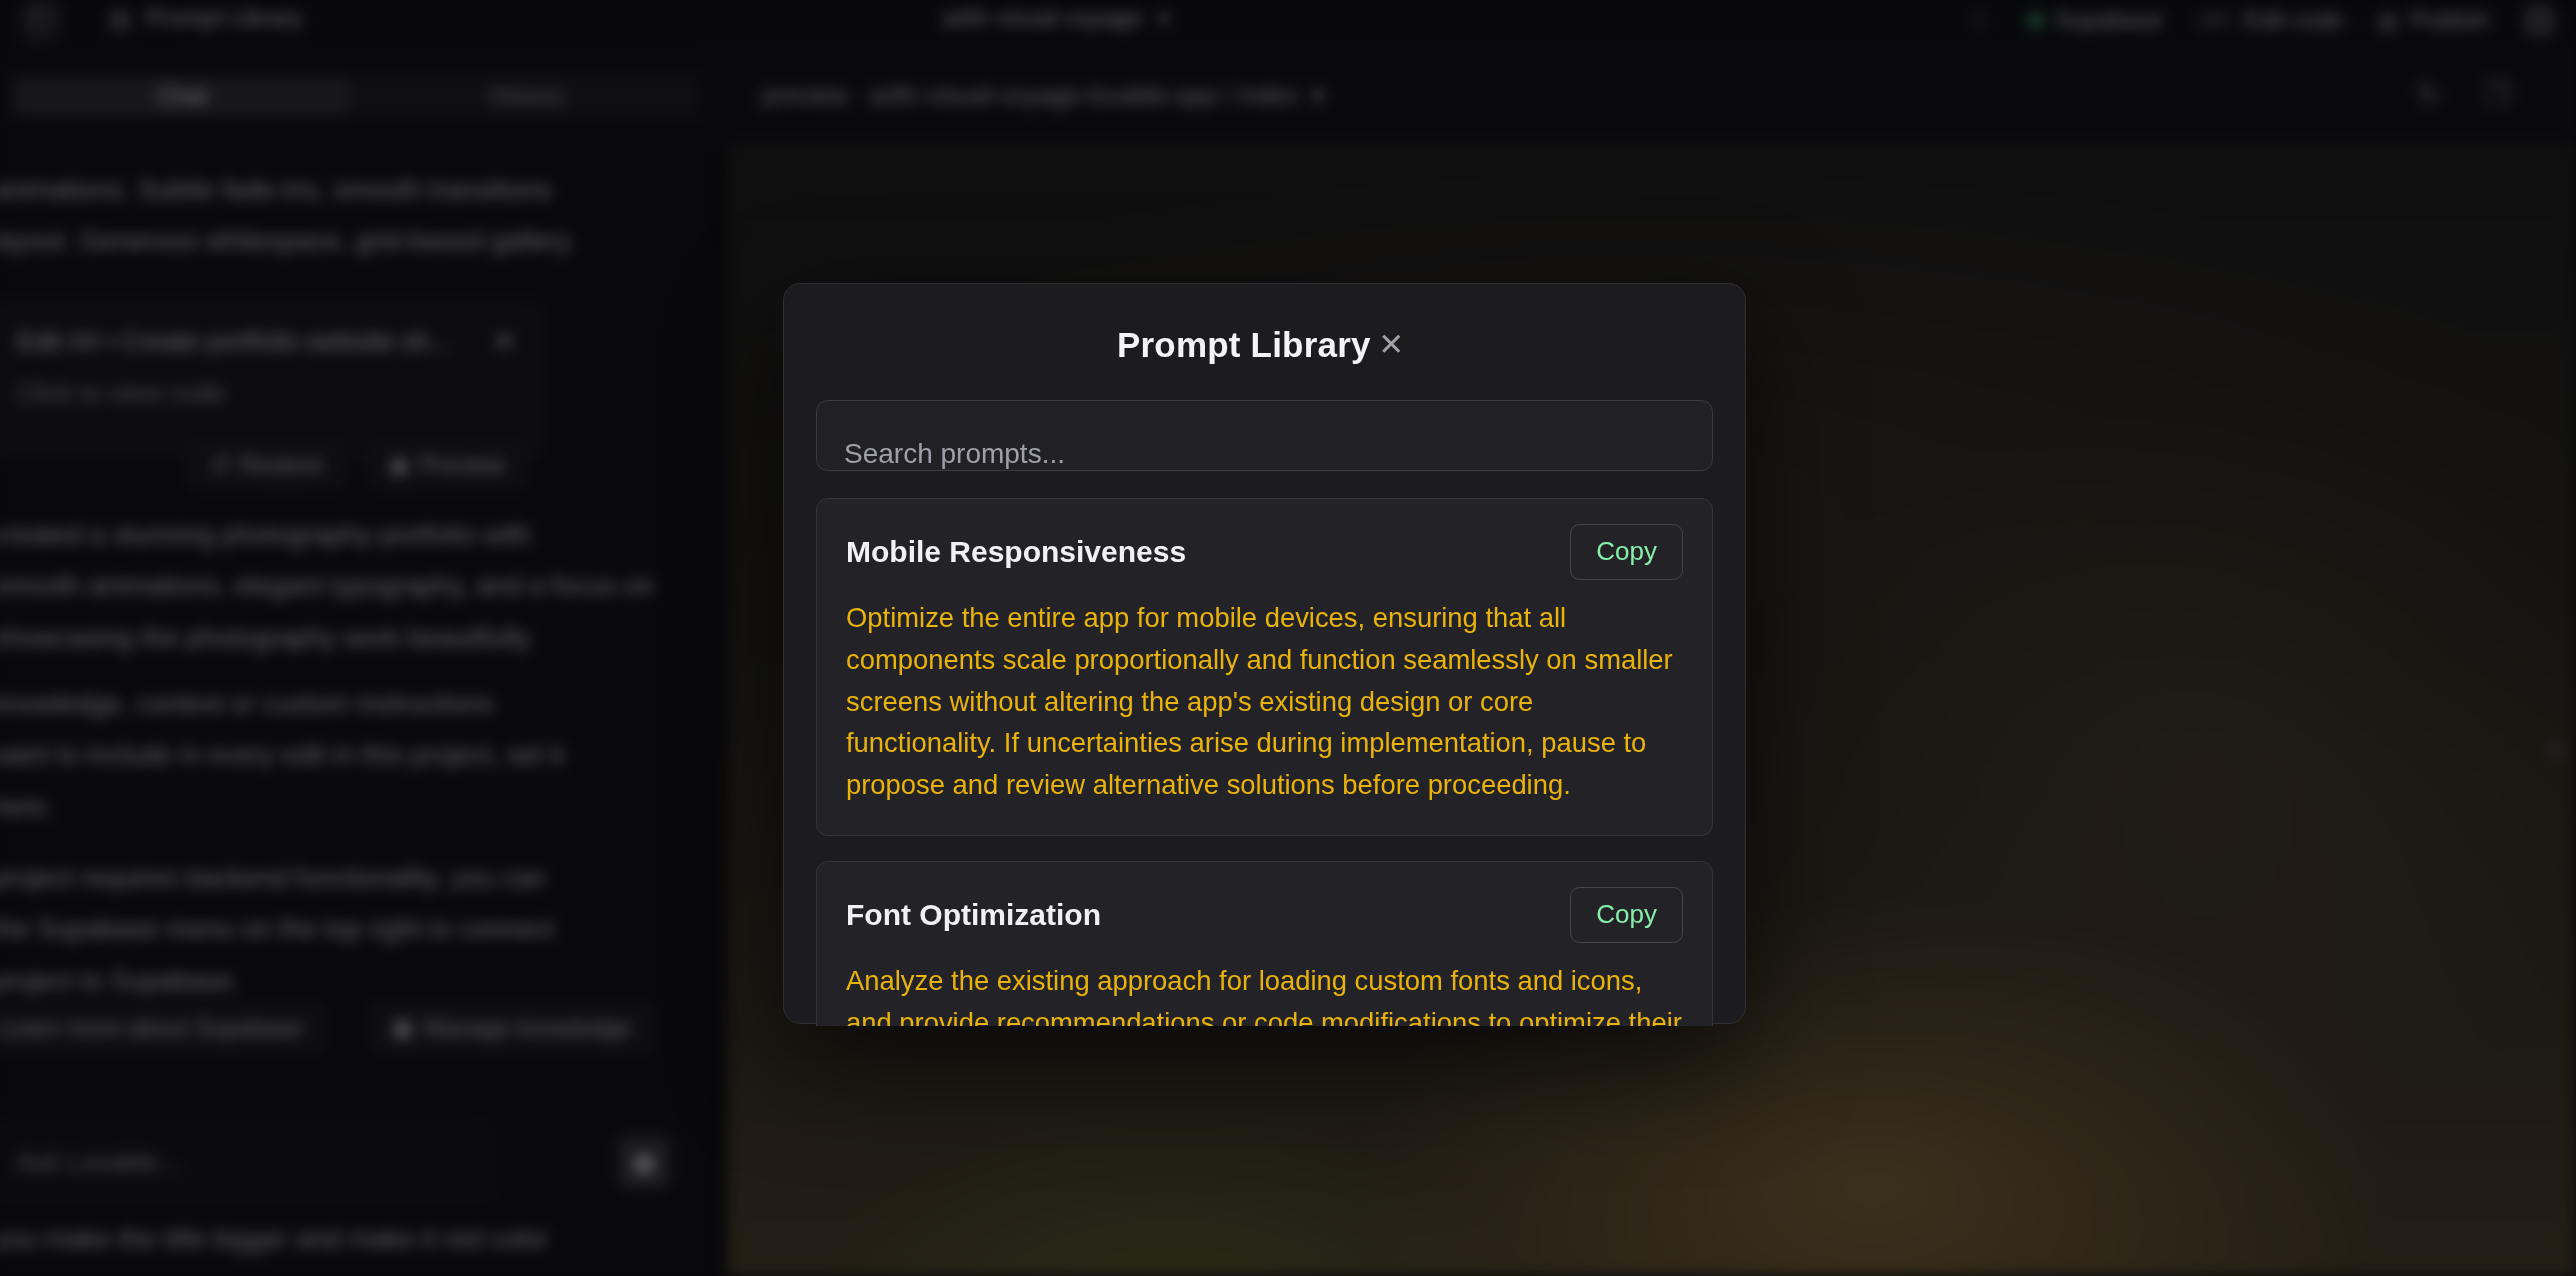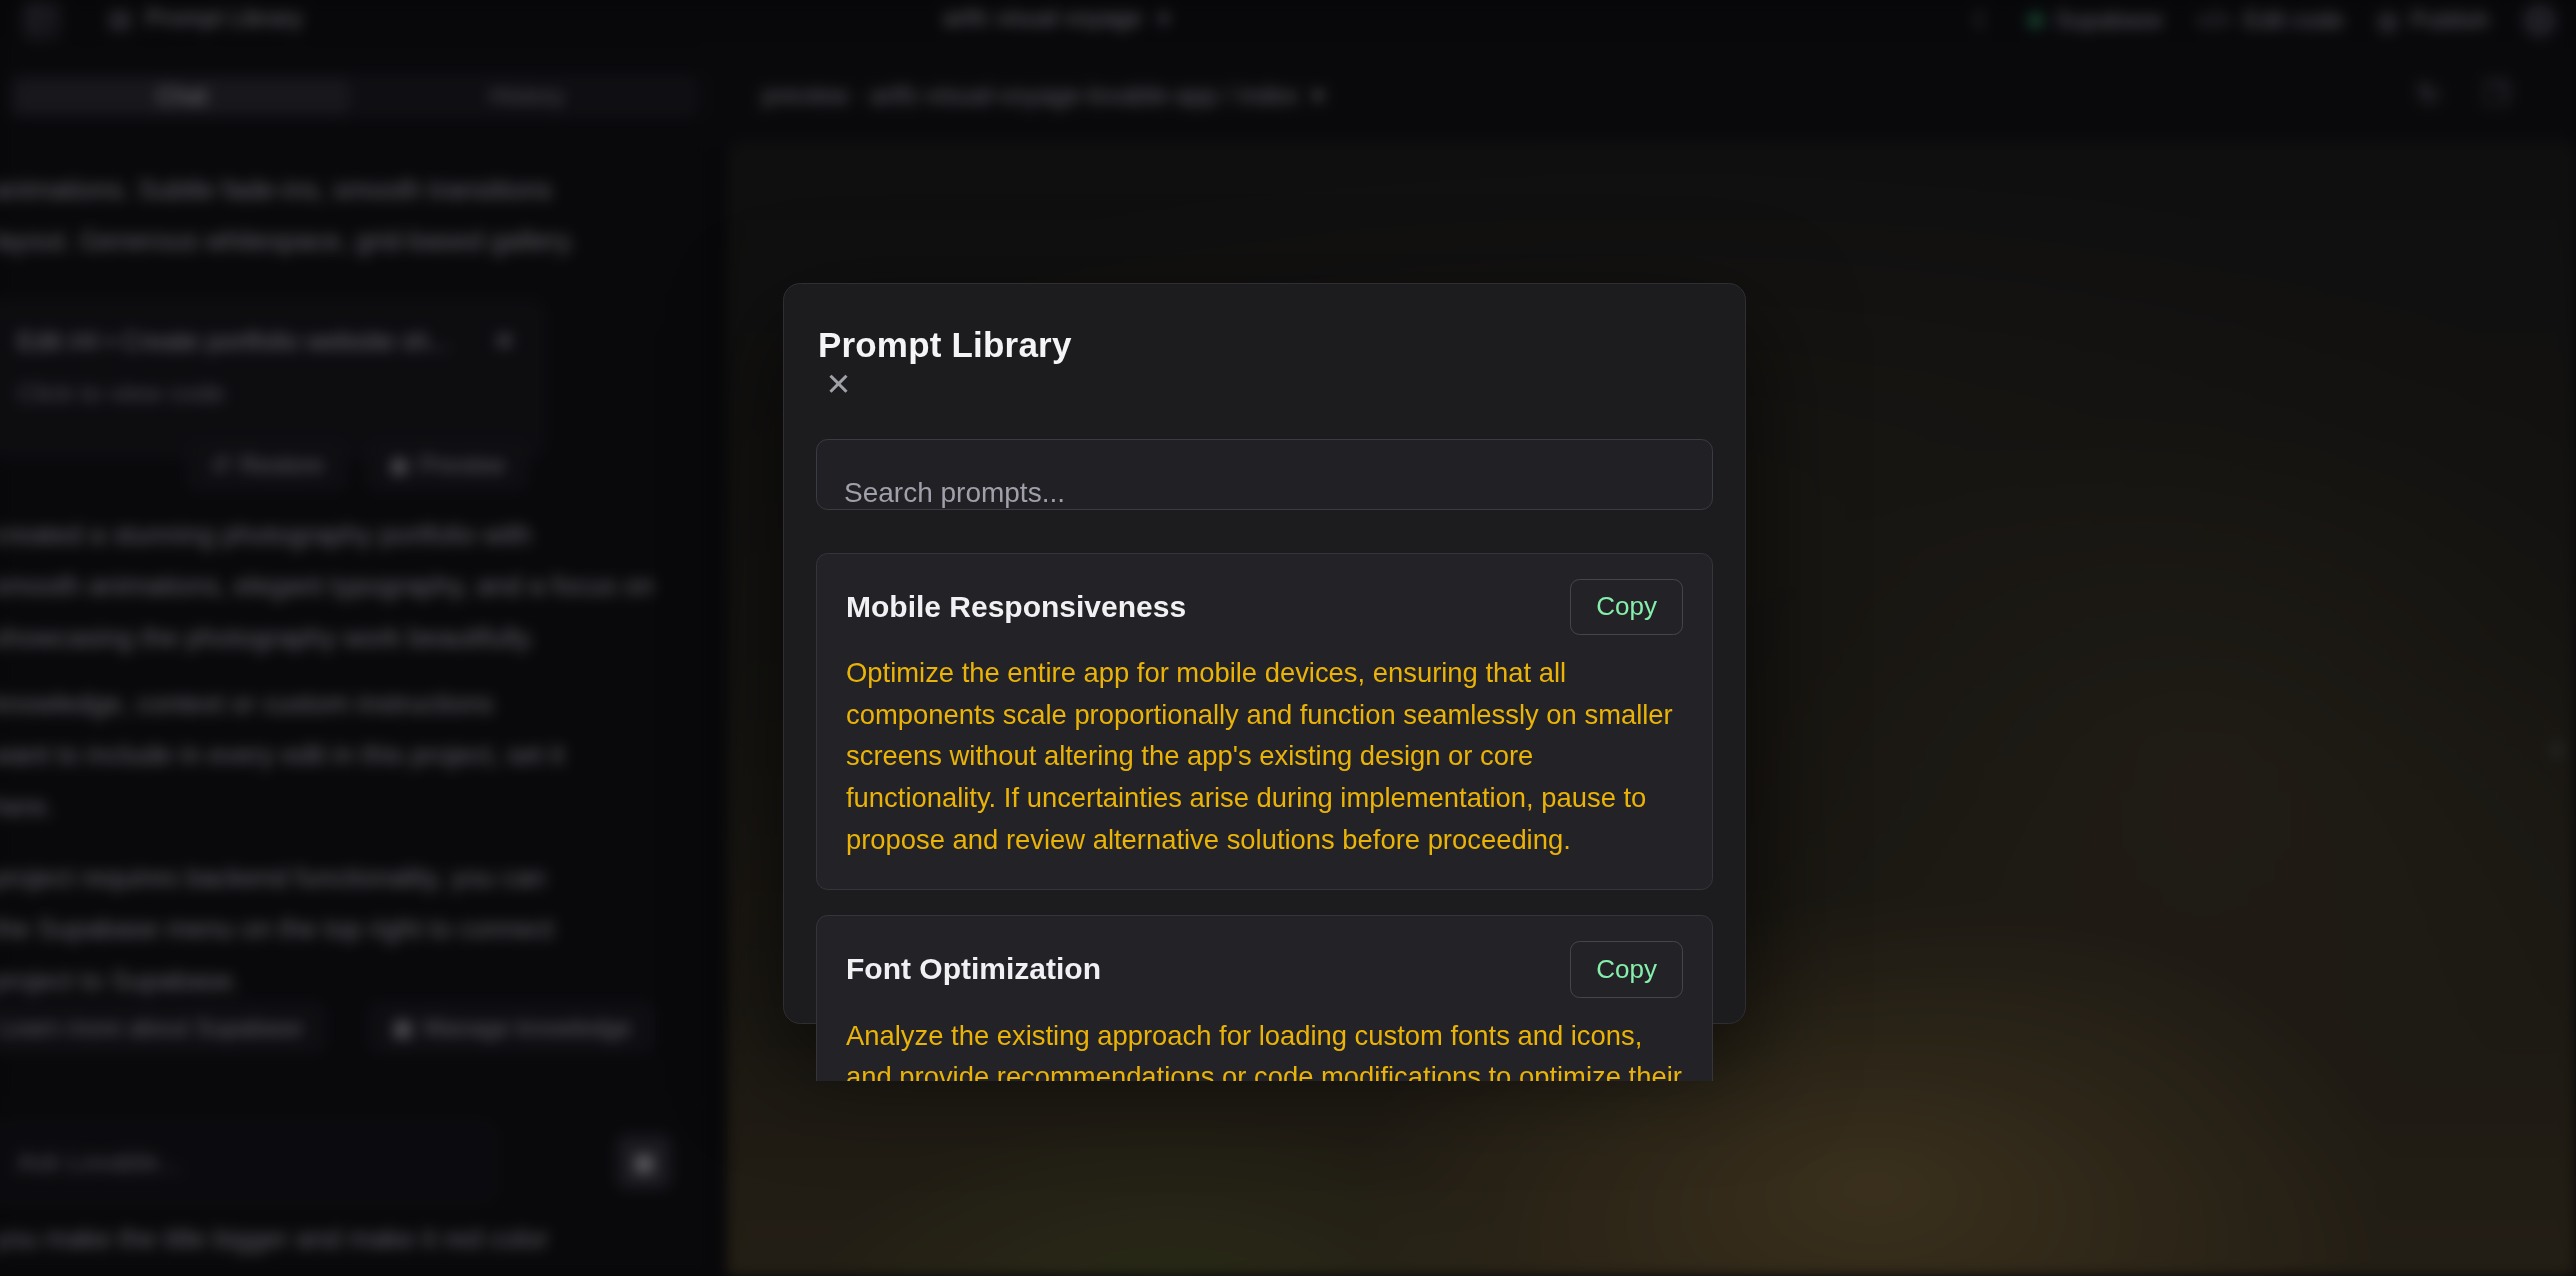--- a/index.html
+++ b/index.html
@@ -58,29 +58,29 @@
              radial-gradient(ellipse 674px 404px at 24% 104%, rgba(96,116,44,0.45), transparent 55%),
              radial-gradient(ellipse 770px 578px at 80% 55%, rgba(128,106,62,0.22), transparent 62%),
              radial-gradient(ellipse 1348px 481px at 50% 30%, rgba(70,62,44,0.30), transparent 70%),
              linear-gradient(180deg,#1b1a16 0%, #262319 45%, #37301f 78%, #453a22 100%); }
   .edge-chevron { position:absolute; right:13.5px; top:685px; color:#8b8b90; font-size:37px; }
 
   
   .modal { position:absolute; left:783px; top:283px; width:963px; height:741px; background:#1c1c1f;
            border:1px solid #2e2e33; border-radius:17.3px; padding:35px 32px 25px 32px;
            box-shadow:0 39px 106px rgba(0,0,0,0.65); z-index:10; }
-  .modal-head { display:flex; justify-content:flex-start; align-items:flex-start; padding:5.8px 1.9px 0 1.9px;flex-direction:column; }
+  .modal-head { display:flex; justify-content:center; align-items:flex-start; padding:5.8px 1.9px 0 1.9px; }
   .modal-title { color:#f4f4f6; font-size:35px; font-weight:700; letter-spacing:0.2px; }
   .modal-close { color:#9fa0a8; font-size:31px; line-height:1; padding:3.9px 7.7px; cursor:pointer; }
   .search-box { margin-top:35px; height:71px; border:1.4px solid #3b3b43; background:#202025;
                 border-radius:11.6px; display:flex; align-items:flex-end; }
   .search-input { width:100%; background:transparent; border:none; outline:none; color:#e8e8ec;
                   font-size:28px; padding:0 27px; font-family:"Liberation Sans", sans-serif; }
   .search-input::placeholder { color:#9fa0aa; }
-  .prompt-list { margin-top:43px; display:flex; flex-direction:column; gap:25px; max-height:528px; overflow:hidden; }
+  .prompt-list { margin-top:27px; display:flex; flex-direction:column; gap:25px; max-height:528px; overflow:hidden; }
   .prompt-card { background:#232327; border:1px solid #35353b; border-radius:11.6px; padding:25px 29px 29px 29px; }
   .pc-head { display:flex; justify-content:space-between; align-items:center; }
   .pc-title { color:#f1f1f4; font-size:30px; font-weight:700; }
   .copy-btn { border:1.4px solid #45454e; background:transparent; color:#86efac; font-size:26px;
               border-radius:9.6px; padding:11.6px 25px; cursor:pointer; font-family:"Liberation Sans", sans-serif; }
   .pc-desc { margin-top:17.3px; color:#eab308; font-size:27.4px; line-height:1.52; }
 </style>
 </head>
 <body>
 

